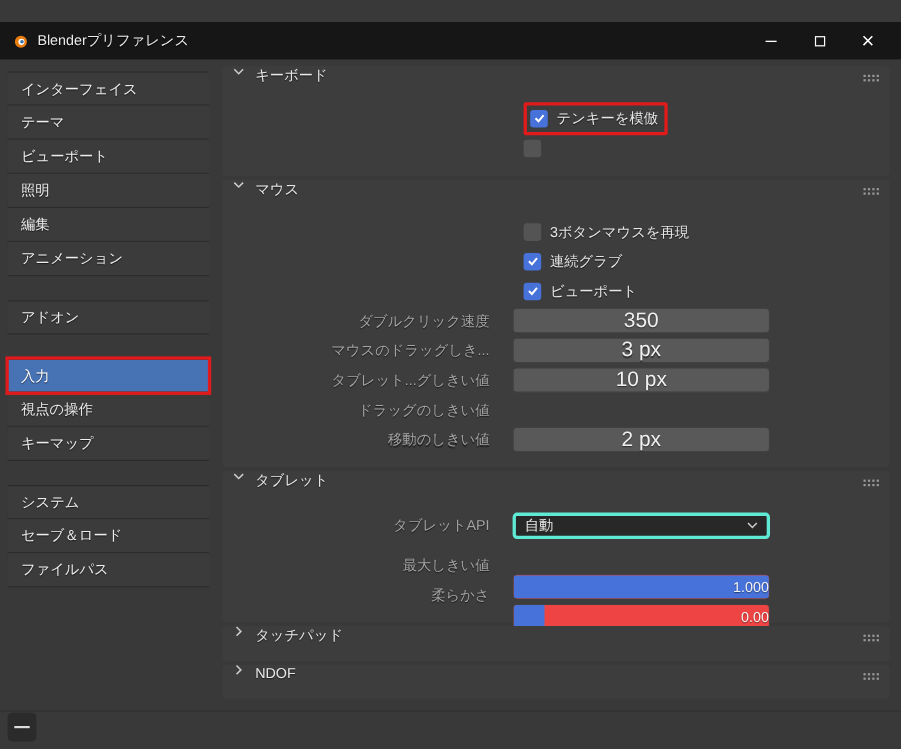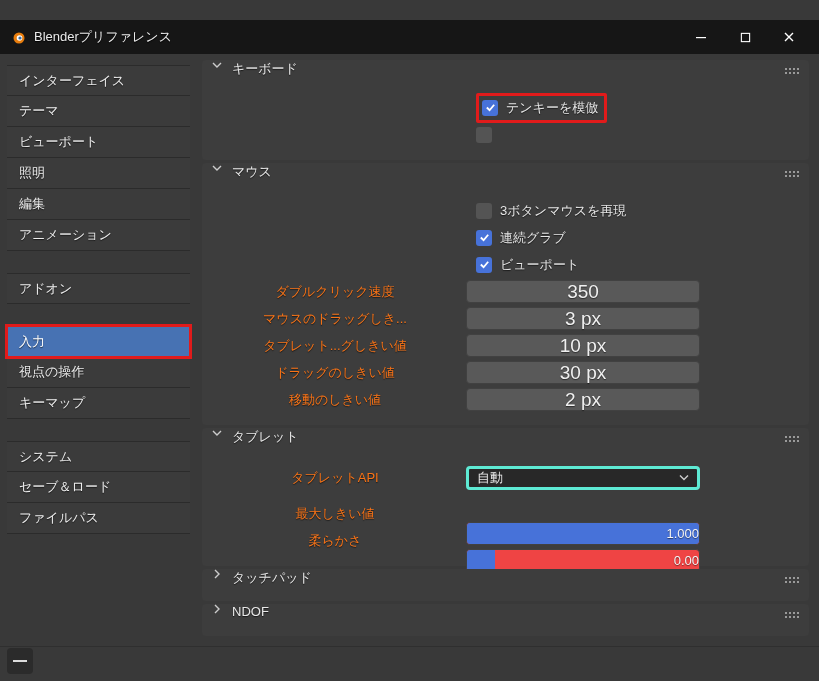--- a/index.html
+++ b/index.html
@@ -107,23 +107,23 @@
   }
   .grip i { background:#9a9a9a; width:2px; height:2px; }
   .panel-body { padding: 6px 10px 12px 10px; }
   .row {
     display: flex;
     align-items: center;
     height: 27px;
   }
   .row .label-col {
     width: 254px;
-    text-align: center;
-    padding-right: 8px;
-    color: #f97316;
+    text-align: right;
+    padding-right: 21px;
+    color: #a3a3a3;
     font-size: 13px;
     text-shadow: 0 1px 1px rgba(0,0,0,.6);
     white-space: nowrap;
     overflow: hidden;
     text-overflow: ellipsis;
   }
   .row .ctrl-col {
     width: 236px;
     display: flex;
     align-items: center;
@@ -401,25 +401,20 @@
         <div class="row">
           <div class="label-col">タブレット...グしきい値</div>
           <div class="ctrl-col">
               <div class="numfield">
                 <span>10 px</span>
               </div>
             </div>
         </div>
         <div class="row">
           <div class="label-col">ドラッグのしきい値</div>
-          <div class="ctrl-col">
-              <div class="numfield">
-                <span>30 px</span>
-              </div>
-            </div>
         </div>
         <div class="row">
           <div class="label-col">移動のしきい値</div>
           <div class="ctrl-col">
               <div class="numfield">
                 <span>2 px</span>
               </div>
             </div>
         </div>
       </div>

